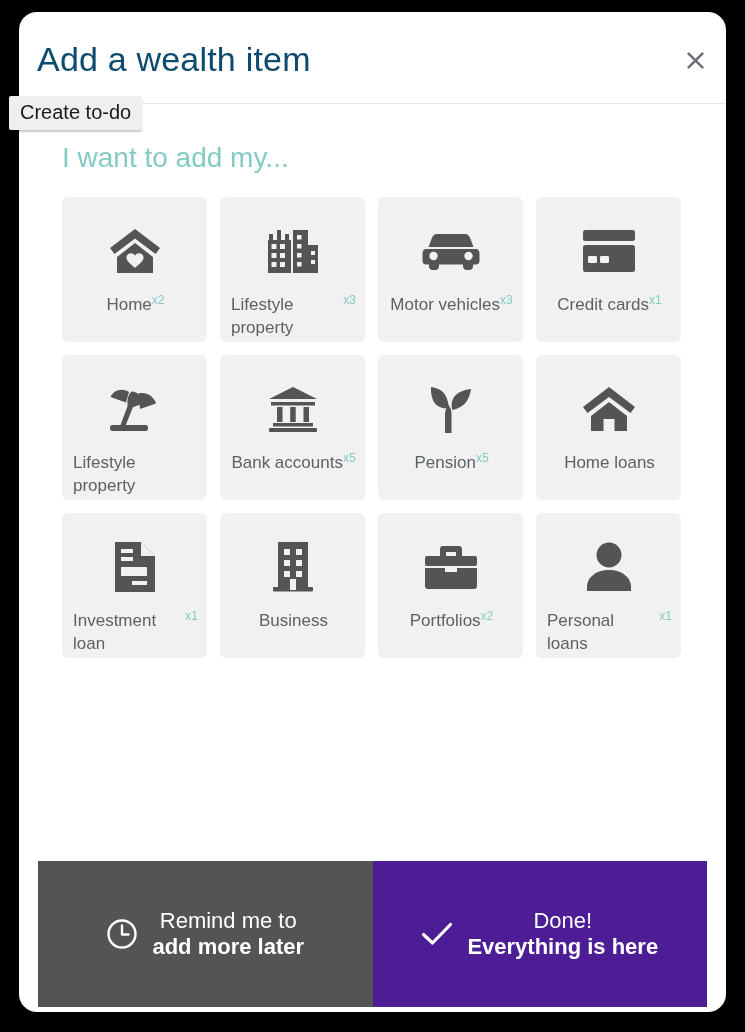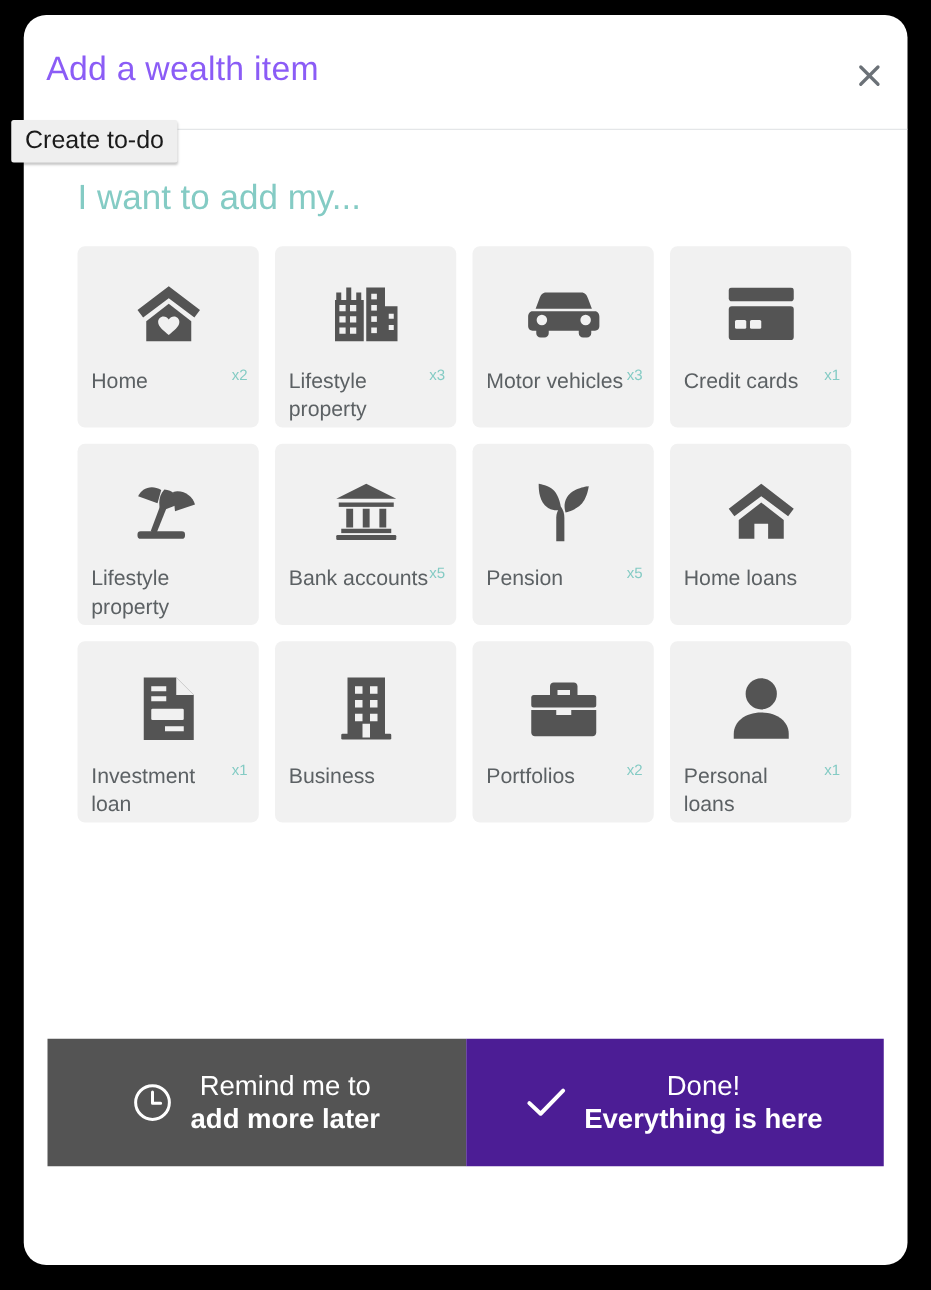--- a/index.html
+++ b/index.html
@@ -34,23 +34,23 @@
   
   .header {
     position: relative;
     height: 92px;
     border-bottom: 1px solid #e4e6e8;
   }
   .header-title {
     position: absolute;
     left: 18px;
     top: 28px;
-    font-size: 27px;
+    font-size: 34px;
     font-weight: 400;
-    color: #8b5cf6;
+    color: #0c4a6e;
     letter-spacing: 0.2px;
   }
   .close-btn {
     position: absolute;
     right: 16px;
     top: 33px;
     width: 30px;
     height: 30px;
     display: flex;
     align-items: center;
@@ -120,21 +120,21 @@
   }
   .card-icon svg { display: block; }
 
   .card-foot {
     position: absolute;
     left: 11px;
     right: 9px;
     top: 96px;
     display: flex;
     align-items: flex-start;
-    justify-content: space-between;
+    justify-content: center;
     gap: 0px;
   }
   .card-label {
     font-size: 17px;
     line-height: 1.38;
     color: #5c6164;
     font-weight: 400;
     word-break: break-word;
   }
   .card-count {
@@ -157,23 +157,23 @@
     width: 15px;
     height: 15px;
     border-radius: 50%;
     background: #545454;
   }
 
   
   .actionbar {
     position: absolute;
     left: 19px;
-    top: 819px;
+    top: 849px;
     width: 669px;
-    height: 102px;
+    height: 146px;
     display: flex;
   }
   .action {
     flex: 1 1 50%;
     display: flex;
     align-items: center;
     justify-content: center;
     gap: 14px;
     cursor: pointer;
     color: #ffffff;

